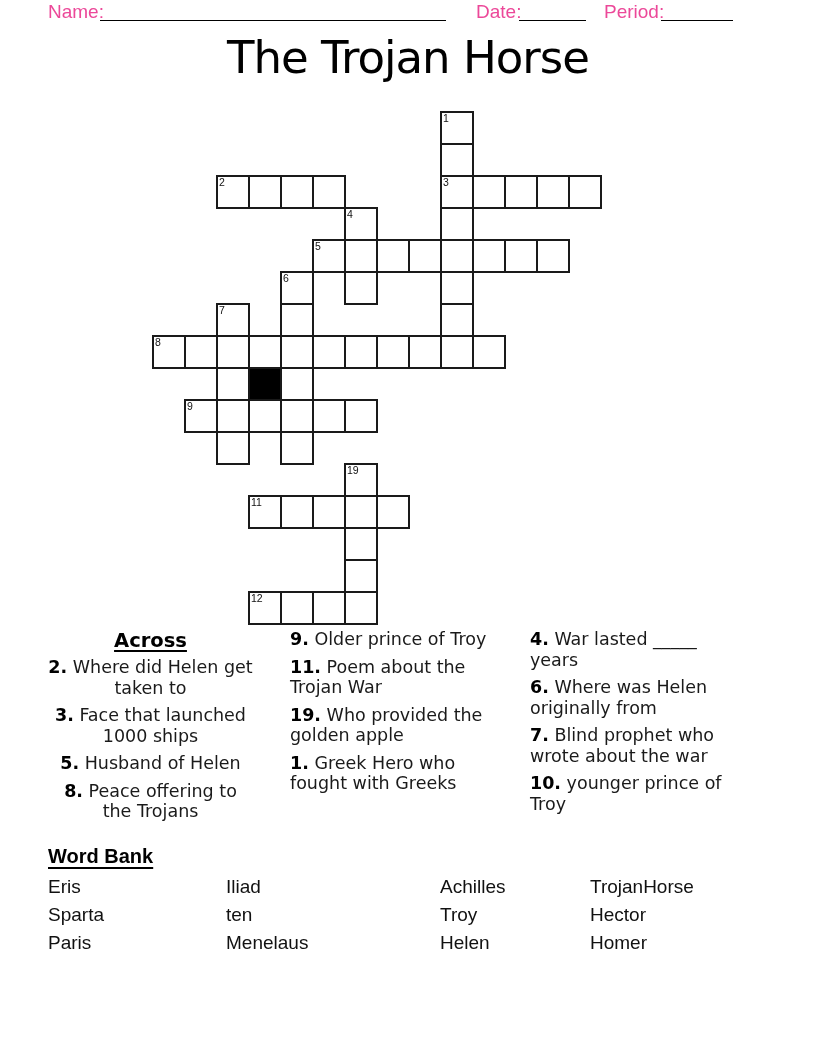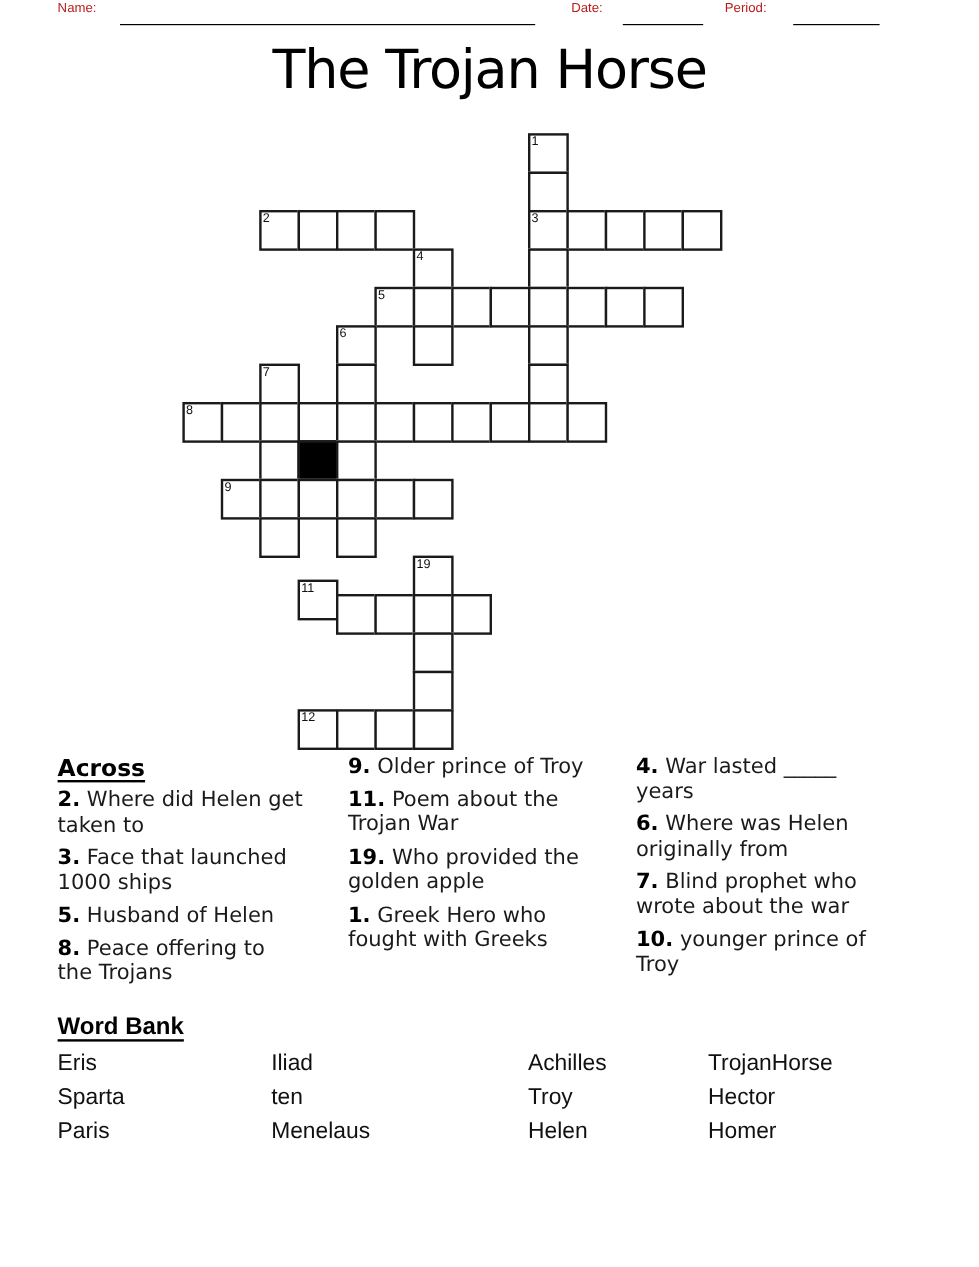--- a/index.html
+++ b/index.html
@@ -6,21 +6,21 @@
   .page {
     position:relative; width:816px; height:1056px; background:#ffffff;
     color:#111; overflow:hidden;
     font-family:"DejaVu Sans", sans-serif;
   }
 
   
   .hdr-label {
     position:absolute; top:1px;
     font-family:"Liberation Sans", sans-serif;
-    font-size:11px; color:#b91c1c;
+    font-size:19px; color:#ec4899;
   }
   #name-label   { left:48px; }
   #date-label   { left:476px; }
   #period-label { left:604px; }
   .hline { position:absolute; top:20px; height:0; border-top:1.6px solid #000; }
   #name-line   { left:100px; width:346px; }
   #date-line   { left:519px; width:67px; }
   #period-line { left:661px; width:72px; }
 
   
@@ -45,21 +45,21 @@
     font-family:"Liberation Sans", sans-serif;
     font-size:10.5px; line-height:12px; color:#111;
   }
 
   
   .clue-col {
     position:absolute; top:629px;
     font-family:"DejaVu Sans", sans-serif;
     font-size:17.5px; line-height:20.5px; color:#1a1a1a;
   }
-  #clue-col-1 { left:48px;  width:205px; }
+  #clue-col-1 { left:48px;  width:205px;text-align:center; }
   #clue-col-2 { left:290px; width:216px; }
   #clue-col-3 { left:530px; width:220px; }
   .clue-heading {
     font-size:19.5px; line-height:23px; font-weight:bold; color:#000;
     text-decoration:underline; text-decoration-thickness:2px; text-underline-offset:3px;
     margin:0 0 5px 0;
   }
   .clue { margin:0 0 7px 0; }
   .clue b { font-weight:bold; color:#000; }
 
@@ -158,21 +158,21 @@
       <div class="cell" style="left: 64px; top: 288px;"></div>
       <div class="cell" style="left: 96px; top: 288px;"></div>
       <div class="cell" style="left: 128px; top: 288px;"></div>
       <div class="cell" style="left: 160px; top: 288px;"></div>
       <div class="cell" style="left: 192px; top: 288px;"></div>
       <div class="cell" style="left: 64px; top: 320px;"></div>
       <div class="cell" style="left: 128px; top: 320px;"></div>
       <div class="cell" style="left: 192px; top: 352px;">
         <span class="num">19</span>
       </div>
-      <div class="cell" style="left: 96px; top: 372px;">
+      <div class="cell" style="left: 96px; top: 384px;">
         <span class="num">11</span>
       </div>
       <div class="cell" style="left: 128px; top: 384px;"></div>
       <div class="cell" style="left: 160px; top: 384px;"></div>
       <div class="cell" style="left: 192px; top: 384px;"></div>
       <div class="cell" style="left: 224px; top: 384px;"></div>
       <div class="cell" style="left: 192px; top: 416px;"></div>
       <div class="cell" style="left: 192px; top: 448px;"></div>
       <div class="cell" style="left: 96px; top: 480px;">
         <span class="num">12</span>

